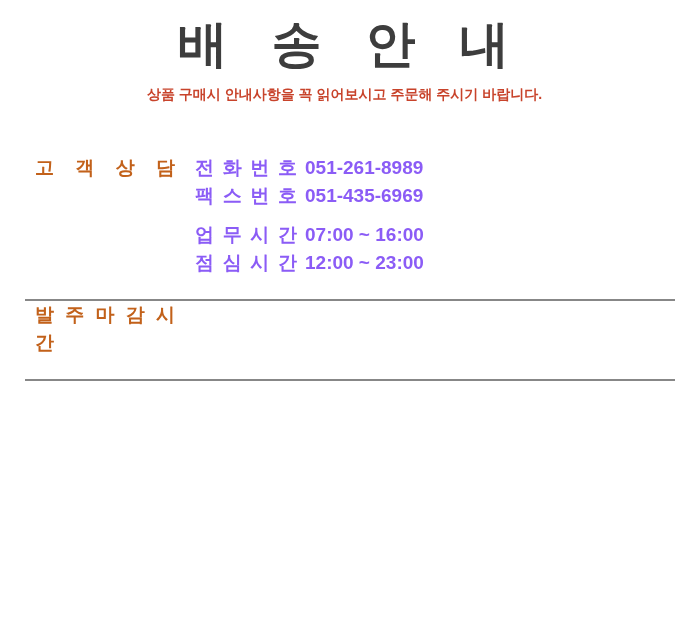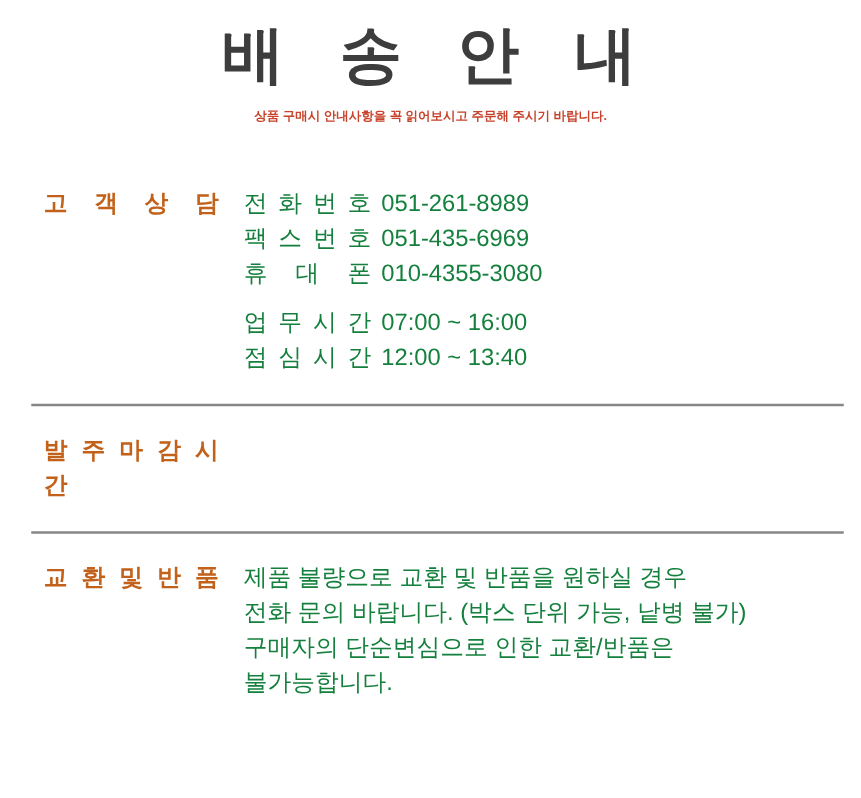--- a/index.html
+++ b/index.html
@@ -21,21 +21,21 @@
     text-align: center;
     font-size: 50px;
     font-weight: 700;
     color: #3d3d3d;
     letter-spacing: 2px;
     word-spacing: 26px;
     line-height: 64px;
   }
   .subtitle {
     text-align: center;
-    font-size: 10px;
+    font-size: 14px;
     font-weight: 700;
     color: #c8432b;
     margin-top: 10px;
     letter-spacing: 0px;
   }
   .section {
     display: flex;
     align-items: flex-start;
     padding-left: 35px;
   }
@@ -46,84 +46,72 @@
     font-size: 19px;
     font-weight: 700;
     color: #c2611a;
     text-align: justify;
     text-align-last: justify;
     line-height: 28px;
   }
   .section-content {
     margin-left: 20px;
     font-size: 19px;
-    font-weight: 400;
-    color: #15803d;
+    font-weight: 700;
+    color: #8b5cf6;
   }
   .info-row { line-height: 28px; white-space: nowrap; }
   .info-row.gap-top { margin-top: 11px; }
   .info-key {
     display: inline-block;
     width: 102px;
     text-align: justify;
     text-align-last: justify;
     vertical-align: top;
   }
   .info-value { margin-left: 8px; }
   .text-line { line-height: 28px; white-space: nowrap; }
   .divider {
     border: none;
     border-top: 2px solid #878787;
     margin: 22px 14px 0 25px;
   }
-  .divider + .section { margin-top: 22px; }
+  .divider + .section { }
 </style>
 </head>
 <body>
 
 <div class="page">
 
   <h1 class="title">배 송 안 내</h1>
 
   <p class="subtitle">상품 구매시 안내사항을 꼭 읽어보시고 주문해 주시기 바랍니다.</p>
 
   <div class="section section-customer">
     <div class="section-label">고 객 상 담</div>
     <div class="section-content">
       <div class="info-row">
         <span class="info-key">전 화 번 호</span><span class="info-value">051-261-8989</span>
       </div>
       <div class="info-row">
         <span class="info-key">팩 스 번 호</span><span class="info-value">051-435-6969</span>
       </div>
-      <div class="info-row">
-        <span class="info-key">휴 대 폰</span><span class="info-value">010-4355-3080</span>
-      </div>
       <div class="info-row gap-top">
         <span class="info-key">업 무 시 간</span><span class="info-value">07:00 ~ 16:00</span>
       </div>
       <div class="info-row">
-        <span class="info-key">점 심 시 간</span><span class="info-value">12:00 ~ 13:40</span>
+        <span class="info-key">점 심 시 간</span><span class="info-value">12:00 ~ 23:00</span>
       </div>
     </div>
   </div>
 
   <hr class="divider">
 
   <div class="section">
     <div class="section-label">발 주 마 감 시 간</div>
     <div class="section-content">
     </div>
   </div>
 
   <hr class="divider">
 
-  <div class="section">
-    <div class="section-label">교 환 및 반 품</div>
-    <div class="section-content">
-      <div class="text-line">제품 불량으로 교환 및 반품을 원하실 경우</div>
-      <div class="text-line">전화 문의 바랍니다. (박스 단위 가능, 낱병 불가)</div>
-      <div class="text-line">구매자의 단순변심으로 인한 교환/반품은</div>
-      <div class="text-line">불가능합니다.</div>
-    </div>
-  </div>
 
 </div>
 
 </body></html>

